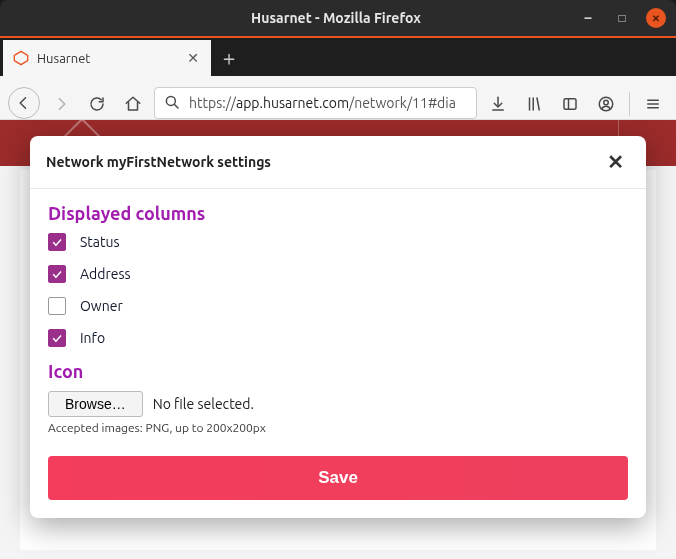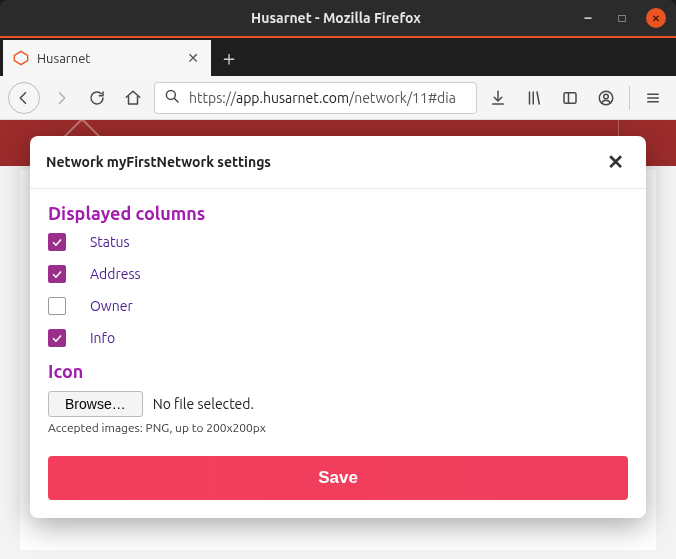--- a/index.html
+++ b/index.html
@@ -63,21 +63,21 @@
 .tab .tab-label { flex: 1; }
 .tab .tab-close { color:#555; font-size:14px; padding:2px 4px;}
 .newtab {
   width: 36px; height: 36px; display:flex;align-items:center;justify-content:center;
   color:#ccc; font-size:20px;
 }
 
 
 .navbar {
   height: 44px; background: #f5f5f5;
-  display:flex; align-items:center; padding: 0 8px; gap: 6px;
+  display:flex; align-items:flex-end; padding: 0 8px; gap: 6px;
   border-bottom: 1px solid #ddd;
 }
 .nav-btn {
   width: 30px; height: 30px; border-radius: 4px;
   display:flex;align-items:center;justify-content:center;
   color:#4a4a4a;
 }
 .nav-back {
   width:32px;height:32px;border:1px solid #bcbcbc;border-radius:50%;
   display:flex;align-items:center;justify-content:center;
@@ -128,21 +128,21 @@
 .modal-header {
   display:flex; align-items:center; justify-content:space-between;
   padding: 12px 16px;
   border-bottom:1px solid #e8e8e8;
 }
 .modal-title { font-size:14px; font-weight:700; color:#222; }
 .modal-x { font-size:20px; color:#333; font-weight:700; padding:2px 6px; cursor:pointer;}
 .modal-body { padding: 14px 18px 18px; }
 .section-h { font-size:18px; font-weight:700; color:#a21caf; margin-bottom:10px; }
 
-.chk-row { display:flex; align-items:center; gap:24px; margin: 6px 0 14px; font-size:14px; color:#4c1d95;}
+.chk-row { display:flex; align-items:center; gap:14px; margin: 6px 0 14px; font-size:14px; color:#0f172a;}
 .chk {
   width:18px; height:18px; border:1px solid #999; border-radius:2px; background:#fff;
   display:flex;align-items:center;justify-content:center;
   color:#fff; font-size:14px;
 }
 .chk.checked { background:#9a2e8b; border-color:#9a2e8b; }
 .chk.checked::after { content:"✓"; font-weight:700; font-size:13px; line-height:1; }
 
 .file-row { display:flex; align-items:center; gap:10px; margin-top:6px;}
 .browse-btn {

